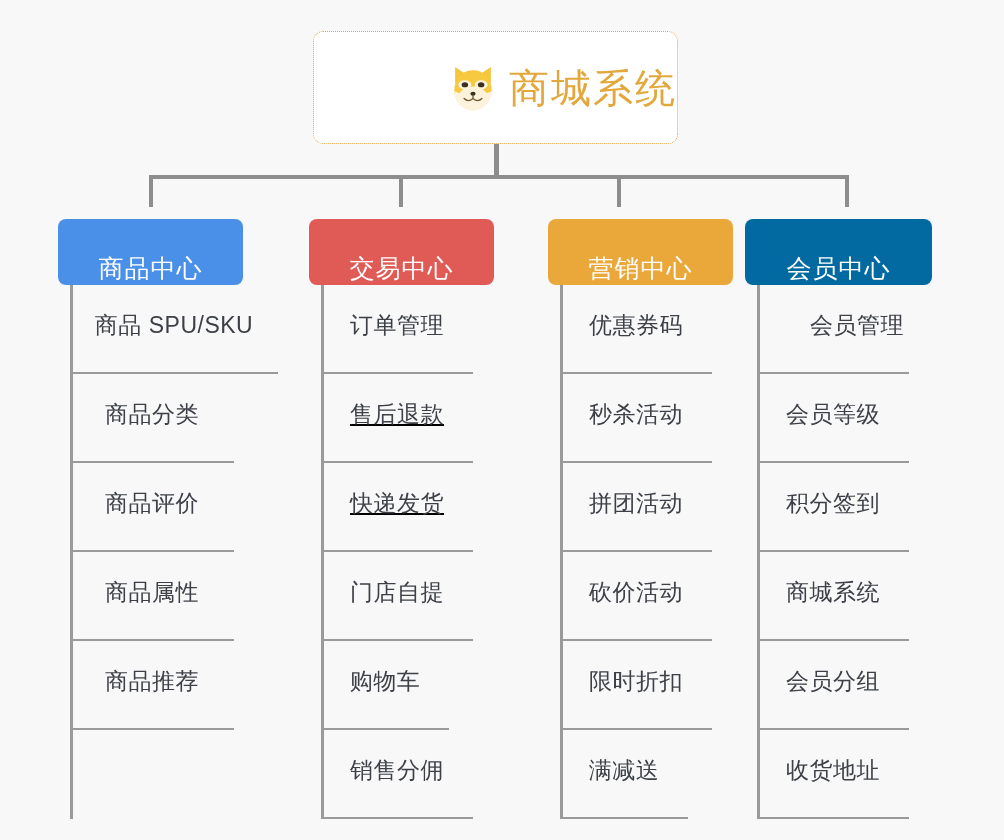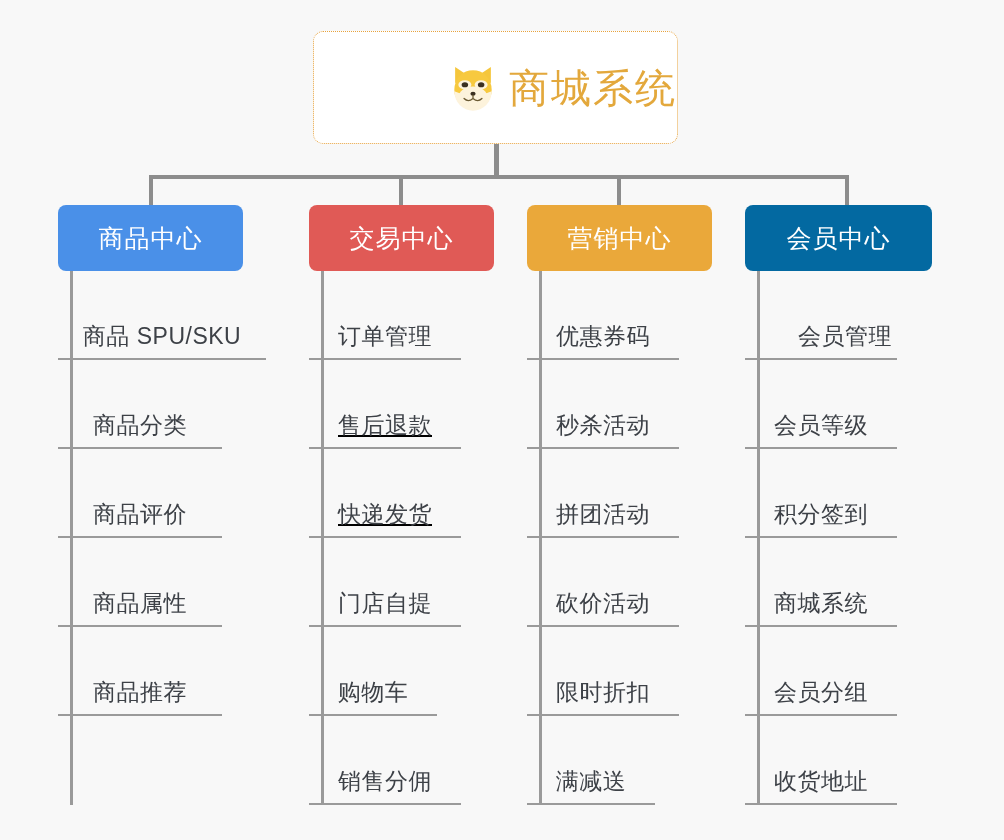--- a/index.html
+++ b/index.html
@@ -61,48 +61,49 @@
 
   
   .column {
     position: absolute;
     top: 205px;
   }
   .cat-box {
     height: 66px;
     border-radius: 8px;
     display: flex;
-    align-items: center;
+    align-items: flex-end;
     justify-content: center;
     color: #ffffff;
     font-size: 25px;
     letter-spacing: 1px;
     white-space: nowrap;
+    margin-top: 14px;
   }
 
   .leaf-list {
     position: relative;
     margin-top: 0;
     padding-top: 0;
   }
   
   .leaf-spine {
     position: absolute;
     left: 12px;
     top: 0;
     width: 3px;
     background: #9a9a9a;
   }
   .leaf-item {
     position: relative;
     height: 89px;
-    margin-left: 0;
+    margin-left: 12px;
     border-bottom: 2px solid #9a9a9a;
     display: flex;
-    align-items: flex-end;
+    align-items: center;
     justify-content: center;
     padding-bottom: 6px;
   }
   .leaf-label {
     font-size: 23px;
     color: #3d4147;
     white-space: nowrap;
     letter-spacing: 0.5px;
   }
 </style>
@@ -186,21 +187,21 @@
         </div>
       <div class="leaf-item" style="width:128px;">
           <span class="leaf-label">购物车</span>
         </div>
       <div class="leaf-item" style="width:152px;">
           <span class="leaf-label">销售分佣</span>
         </div>
     </div>
   </div>
 
-  <div class="column" style="left:527px; width:185px;">
+  <div class="column" style="left:548px; width:185px;">
     <div class="cat-box" style="background:#eaa83a;">
       <span>营销中心</span>
     </div>
     <div class="leaf-list">
       <div class="leaf-spine" style="height:534px;"></div>
       <div class="leaf-item" style="width:152px;">
           <span class="leaf-label">优惠券码</span>
         </div>
       <div class="leaf-item" style="width:152px;">
           <span class="leaf-label">秒杀活动</span>

